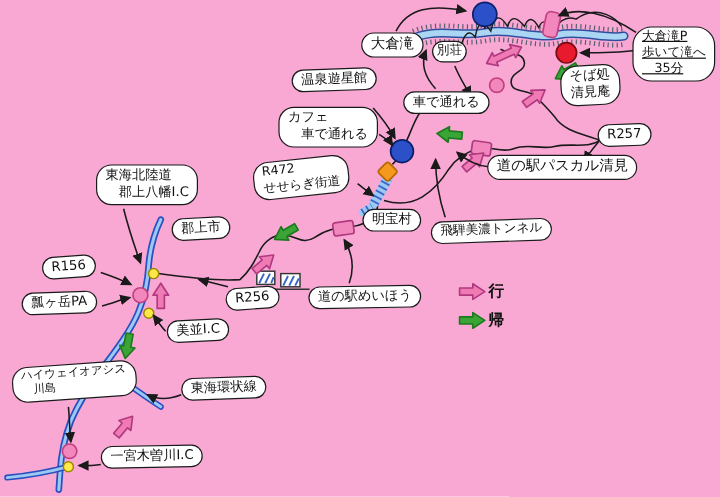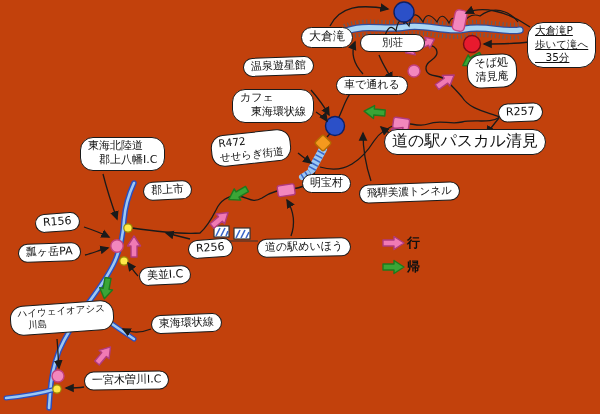--- a/index.html
+++ b/index.html
@@ -1,17 +1,17 @@
 <!DOCTYPE html>
 <html><head>
 <meta charset="utf-8">
 <style>
   html,body { margin:0; padding:0; background:#ffffff; }
   .stage {
-    position:relative; width:600px; height:414px; background:#c2410c;
+    position:relative; width:600px; height:414px; background:#f9a8d4;
     overflow:hidden; font-family:"DejaVu Sans", sans-serif; color:#111;
   }
   .map { position:absolute; left:0; top:0; z-index:1; }
   .bubble {
     position:absolute; z-index:2; background:#ffffff;
     border:1.6px solid #1a1a1a; border-radius:13px;
     padding:1px 7px 2px 7px; font-size:11px; line-height:1.3;
     white-space:pre-line; text-align:center; box-sizing:border-box;
   }
   .bubble.left { text-align:left; }
@@ -146,32 +146,32 @@
     <path d="M84,227 C93,230 101,233 109,237" marker-end="url(#ah)"></path>
     <path d="M85,255 C93,253 100,250 108,248" marker-end="url(#ah)"></path>
     <path d="M138,276 C134,272 131,267 128,263" marker-end="url(#ah)"></path>
     <path d="M57,339 C58,349 58,358 59,368" marker-end="url(#ah)"></path>
     <path d="M151,329 C141,333 131,333 123,329" marker-end="url(#ah)"></path>
     <path d="M84,387 C78,388 72,388 66,388" marker-end="url(#ah)"></path>
   </g>
 </svg>
 
 <div class="bubble" style="left:301px;top:27px;font-size:12px;">大倉滝</div>
-<div class="bubble" style="left:360px;top:34px;font-size:10.5px;padding:1px 21px;">別荘</div>
+<div class="bubble" style="left:360px;top:34px;font-size:10.5px;padding:1px 3px;">別荘</div>
 <div class="bubble" style="left:243px;top:57px;transform:rotate(-2deg);">温泉遊星館</div>
 <div class="bubble left" style="left:232px;top:89px;">カフェ
-　東海環状線</div>
+　車で通れる</div>
 <div class="bubble" style="left:336px;top:76px;text-align:right;">車で通れる</div>
 <div class="bubble left" style="left:527px;top:22px;font-size:10.5px;border-radius:16px;text-decoration:underline;">大倉滝P
 歩いて滝へ
 　35分</div>
 <div class="bubble" style="left:467px;top:54px;transform:rotate(-3deg);border-radius:14px;">そば処
 清見庵</div>
 <div class="bubble" style="left:498px;top:103px;transform:rotate(-2deg);">R257</div>
-<div class="bubble" style="left:384px;top:129px;font-size:16px;">道の駅パスカル清見</div>
+<div class="bubble" style="left:406px;top:129px;font-size:12px;">道の駅パスカル清見</div>
 <div class="bubble left" style="left:211px;top:132px;font-size:10.5px;transform:rotate(-6deg);">R472
 せせらぎ街道</div>
 <div class="bubble" style="left:302px;top:174px;">明宝村</div>
 <div class="bubble" style="left:359px;top:183px;font-size:10.5px;transform:rotate(-2deg);">飛騨美濃トンネル</div>
 <div class="bubble" style="left:257px;top:238px;transform:rotate(-1deg);">道の駅めいほう</div>
 <div class="bubble left" style="left:80px;top:137px;font-size:11px;">東海北陸道
 　郡上八幡I.C</div>
 <div class="bubble" style="left:143px;top:181px;transform:rotate(-3deg);">郡上市</div>
 <div class="bubble" style="left:188px;top:239px;transform:rotate(-4deg);">R256</div>
 <div class="bubble" style="left:35px;top:213px;transform:rotate(-4deg);">R156</div>

